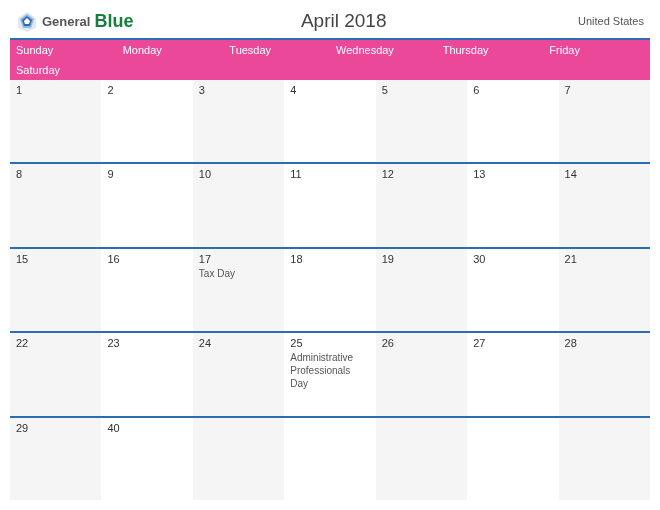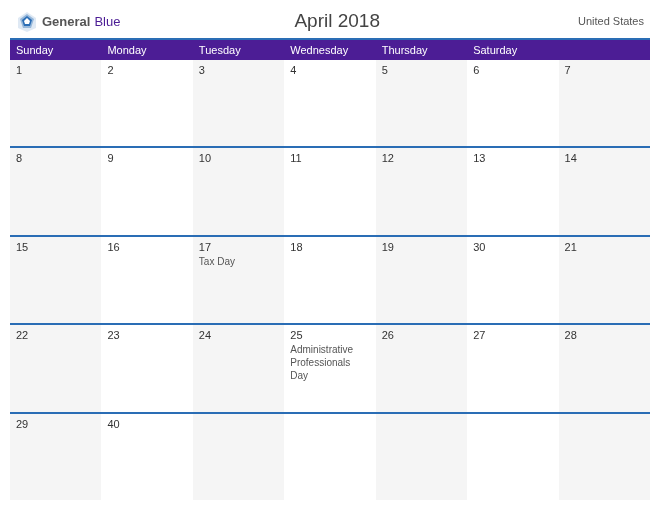--- a/index.html
+++ b/index.html
@@ -28,23 +28,23 @@
       display: flex;
       align-items: center;
       gap: 4px;
     }
     .logo-text-general {
       font-size: 13px;
       font-weight: bold;
       color: #555;
     }
     .logo-text-blue {
-      font-size: 13px;
-      font-weight: normal;
-      color: #4c1d95;
+      font-size: 18px;
+      font-weight: bold;
+      color: #15803d;
     }
     .logo-icon {
       width: 22px;
       height: 22px;
     }
     .month-title {
       font-size: 19px;
       color: #444;
       font-weight: 300;
       text-align: center;
@@ -59,22 +59,22 @@
     
     .calendar {
       flex: 1;
       display: flex;
       flex-direction: column;
       border-top: 2px solid #2a6db5;
       margin: 0 10px 10px 10px;
     }
     .day-headers {
       display: grid;
-      grid-template-columns: repeat(7, 1fr);
-      background: #4c1d95;
+      grid-template-columns: repeat(6, 1fr);
+      background: #ec4899;
     }
     .day-header {
       color: #fff;
       font-size: 11px;
       padding: 4px 6px;
       font-weight: normal;
     }
     .weeks {
       flex: 1;
       display: flex;
@@ -142,20 +142,21 @@
     <div class="country">United States</div>
   </div>
 
   <div class="calendar">
     <div class="day-headers">
       <div class="day-header">Sunday</div>
       <div class="day-header">Monday</div>
       <div class="day-header">Tuesday</div>
       <div class="day-header">Wednesday</div>
       <div class="day-header">Thursday</div>
+      <div class="day-header">Friday</div>
       <div class="day-header">Saturday</div>
     </div>
     <div class="weeks" id="weeks-container">
 
     <div class="week">
           <div class="day-cell col-0">
             <span class="day-num">1</span>
           </div>
           <div class="day-cell col-1">
             <span class="day-num">2</span>

